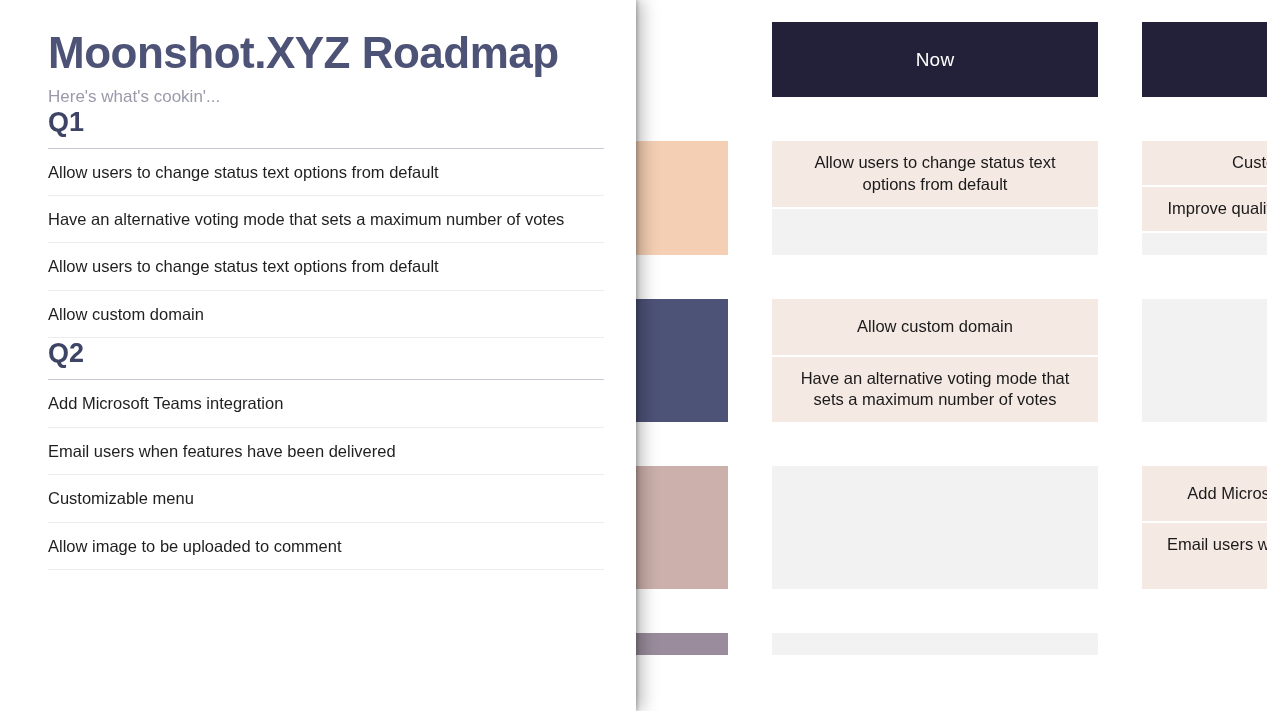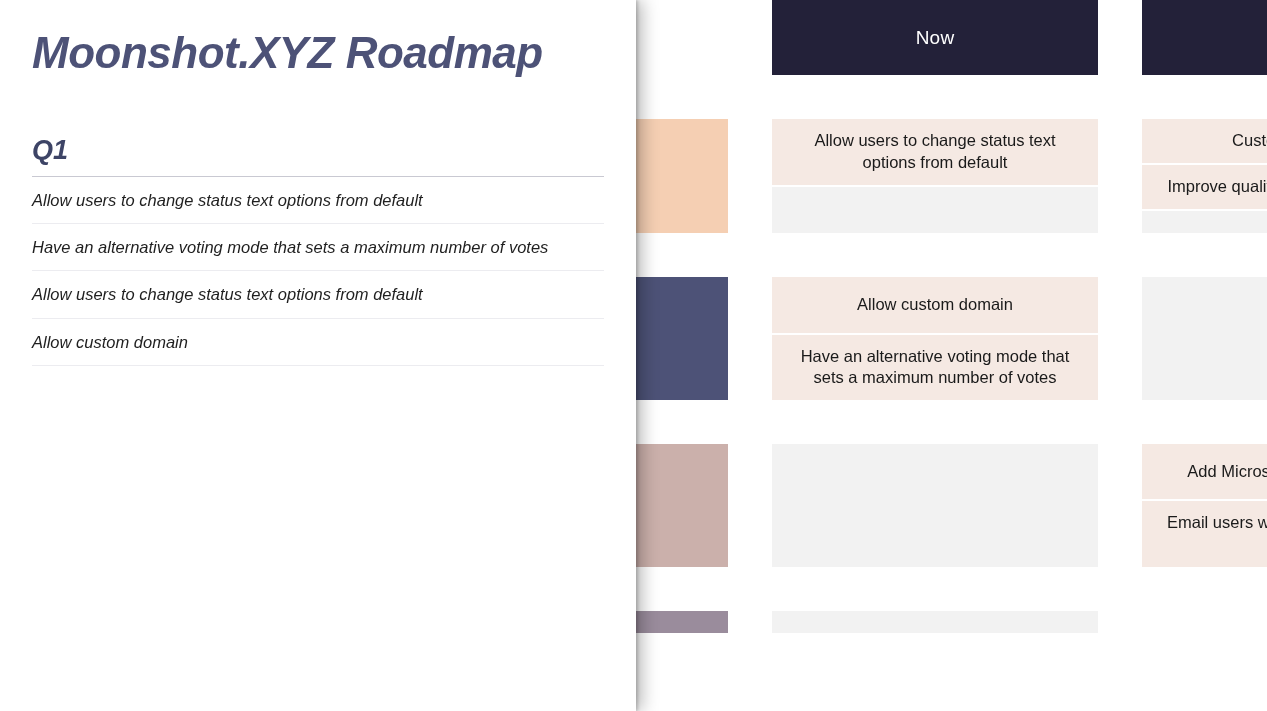--- a/index.html
+++ b/index.html
@@ -29,20 +29,21 @@
     position: absolute;
     left: -212px;           
     top: 0;
     width: 849px;
   }
   .board-grid {
     display: grid;
     grid-template-columns: 310px 326px 326px;
     column-gap: 2px;
     row-gap: 2px;
+    padding-top: 22px;
     gap: 44px;
   }
   .corner-cell {
     background: #ffffff;
   }
   .col-head {
     background: #232139;
     color: #ffffff;
     font-size: 19px;
     display: flex;
@@ -93,36 +94,36 @@
     top: 0;
     width: 636px;
     height: 711px;
     background: #ffffff;
     box-shadow: 6px 0 16px rgba(0,0,0,.28), 2px 0 3px rgba(0,0,0,.18);
     z-index: 5;
     padding: 0;
     box-sizing: border-box;
     overflow: hidden;
   }
-  .doc-pad { padding: 28px 32px 0 32px; font-style: italic; }
+  .doc-pad { padding: 28px 32px 0 48px; }
   #doc-title {
     font-size: 44px;
     font-weight: bold;
     color: #4d5277;
     letter-spacing: -0.5px;
     margin: 0;
     white-space: nowrap;
     line-height: 1.15;
   }
   #doc-subtitle {
     font-size: 17px;
     color: #9a9aab;
     margin: 8px 0 0 0;
   }
-  .qtr-block { margin-top: 56px; }
+  .qtr-block { }
   .qtr-title {
     font-size: 27px;
     font-weight: bold;
     color: #3d4466;
     margin: 0 0 10px 0;
   }
   .qtr-rule {
     height: 1px;
     background: #c9c9d2;
     width: 100%;
@@ -183,27 +184,38 @@
       </div>
 
     </div>
   </div>
 </div>
 
 <div id="doc">
   <div class="doc-pad">
 
     <h1 id="doc-title">Moonshot.XYZ Roadmap</h1>
+    <p id="doc-subtitle">Here's what's cookin'...</p>
 
     <div class="qtr-block">
       <div class="qtr-title">Q1</div>
       <div class="qtr-rule"></div>
       <ul class="qtr-list">
         <li class="qtr-item">Allow users to change status text options from default</li>
         <li class="qtr-item">Have an alternative voting mode that sets a maximum number of votes</li>
         <li class="qtr-item">Allow users to change status text options from default</li>
         <li class="qtr-item">Allow custom domain</li>
       </ul>
     </div>
 
+    <div class="qtr-block">
+      <div class="qtr-title">Q2</div>
+      <div class="qtr-rule"></div>
+      <ul class="qtr-list">
+        <li class="qtr-item">Add Microsoft Teams integration</li>
+        <li class="qtr-item">Email users when features have been delivered</li>
+        <li class="qtr-item">Customizable menu</li>
+        <li class="qtr-item">Allow image to be uploaded to comment</li>
+      </ul>
+    </div>
 
   </div>
 </div>
 
 </body></html>

